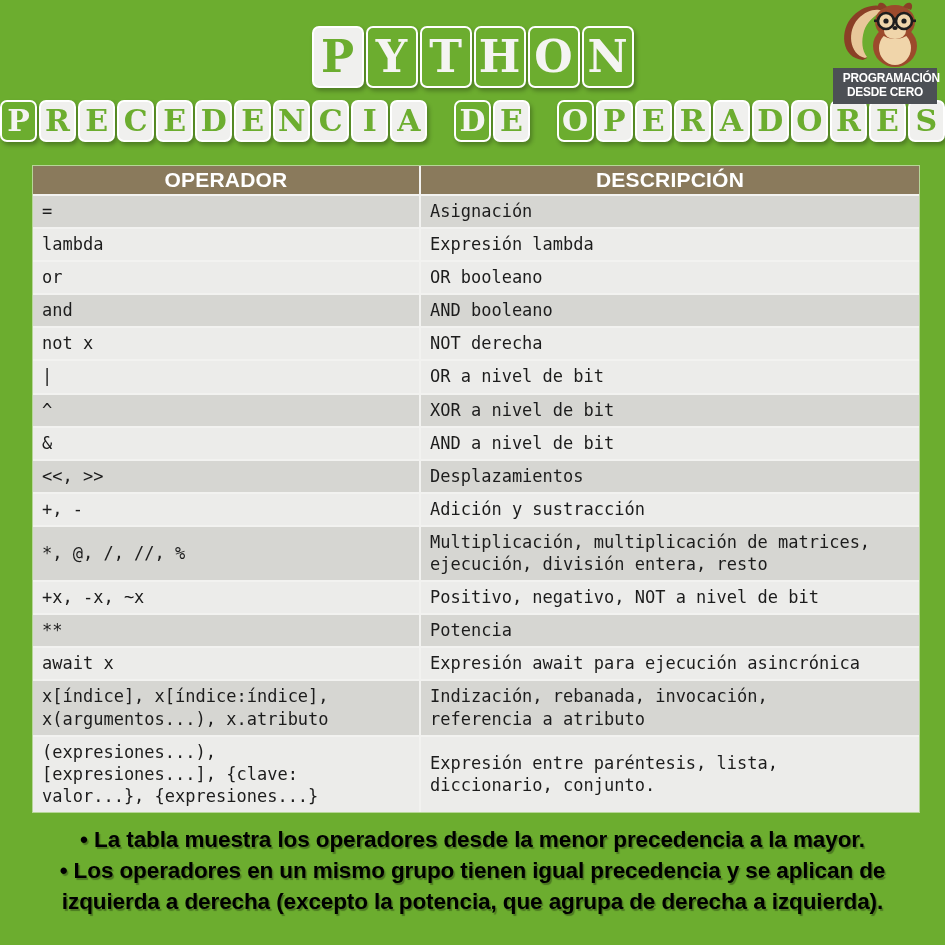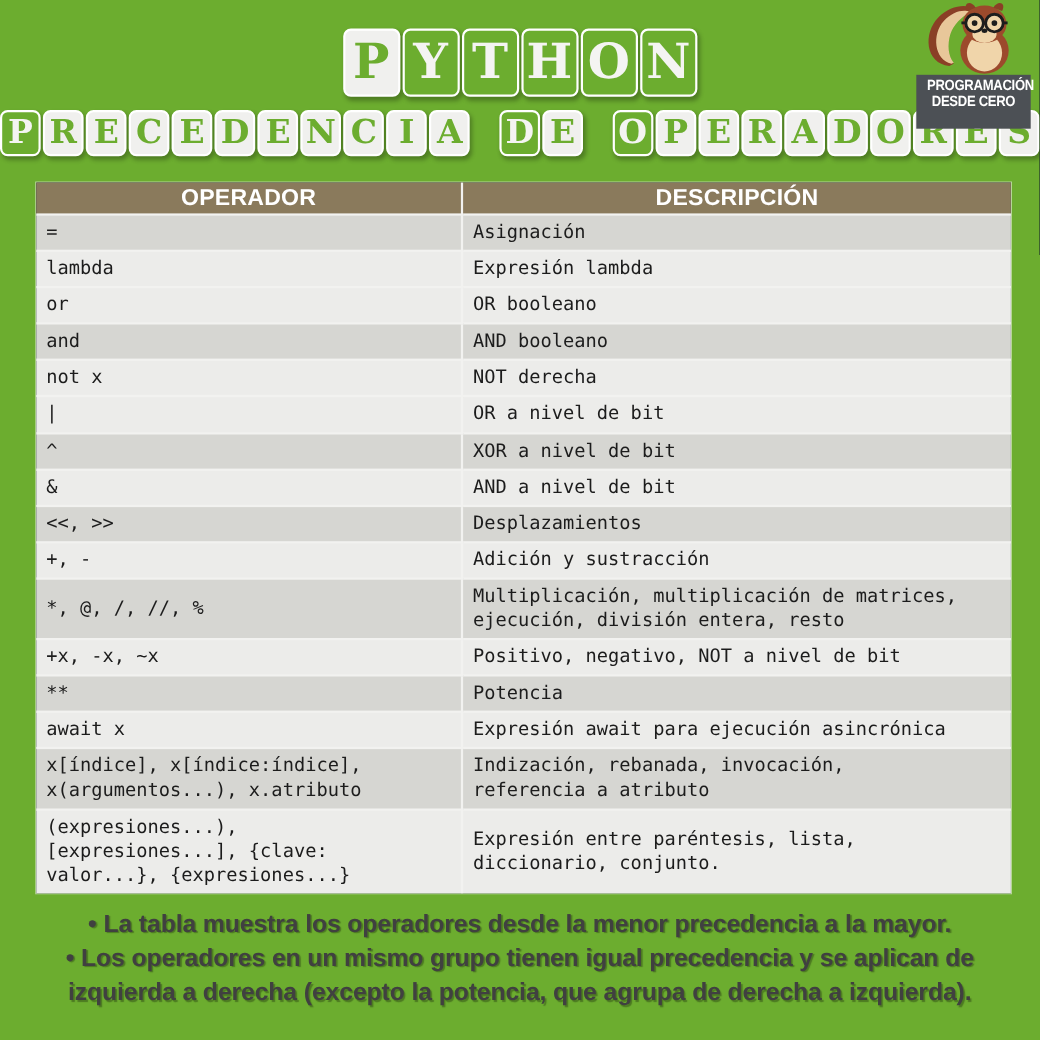--- a/index.html
+++ b/index.html
@@ -15,21 +15,21 @@
   .logo {
     position: absolute;
     top: 0px; right: 8px;
     width: 104px;
     text-align: center;
     z-index: 5;
   }
   .logo-mascot { width: 104px; height: 68px; display: block; }
   .logo-plate {
     background: #4c5055;
-    padding: 3px 4px 18px 4px;
+    padding: 3px 4px 5px 4px;
     line-height: 1.02;
   }
   .logo-line1 {
     color: #ffffff;
     font-size: 13.5px;
     font-weight: bold;
     letter-spacing: -0.3px;
     font-family: "Liberation Sans Narrow", "Liberation Sans", sans-serif;
     transform: scaleX(0.88);
   }
@@ -88,21 +88,21 @@
     color: #f4f4f2;
   }
   .row2 .gap { width: 26px; display: inline-block; }
 
   
   .table-wrap {
     position: absolute;
     left: 33px;
     top: 166px;
     width: 886px;
-    background: #0f172a;
+    background: #f97316;
     box-shadow: 0 0 0 1px rgba(255,255,255,0.5);
   }
   table.prec {
     width: 100%;
     border-collapse: collapse;
     table-layout: fixed;
     font-family: "DejaVu Sans Mono", monospace;
   }
   table.prec col.c1 { width: 387px; }
   table.prec col.c2 { width: 499px; }
@@ -136,21 +136,21 @@
   table.prec tr.odd  td { background: #d6d6d2; }
   table.prec tr.even td { background: #ececea; }
   table.prec tr:last-child td { border-bottom: none; }
 
   
   .notes {
     position: absolute;
     left: 0; top: 824px;
     width: 945px;
     padding: 0 22px;
-    color: #404040;
+    color: #000000;
     font-family: "Liberation Sans Narrow", "Liberation Sans", sans-serif;
     font-weight: bold;
     font-size: 22.5px;
     line-height: 1.38;
     text-align: center;
     text-shadow: 1.5px 1.5px 1px rgba(0,0,0,0.30);
     letter-spacing: -0.1px;
   }
   .notes .note { display: block; }
   .notes .note1 { white-space: nowrap; }

